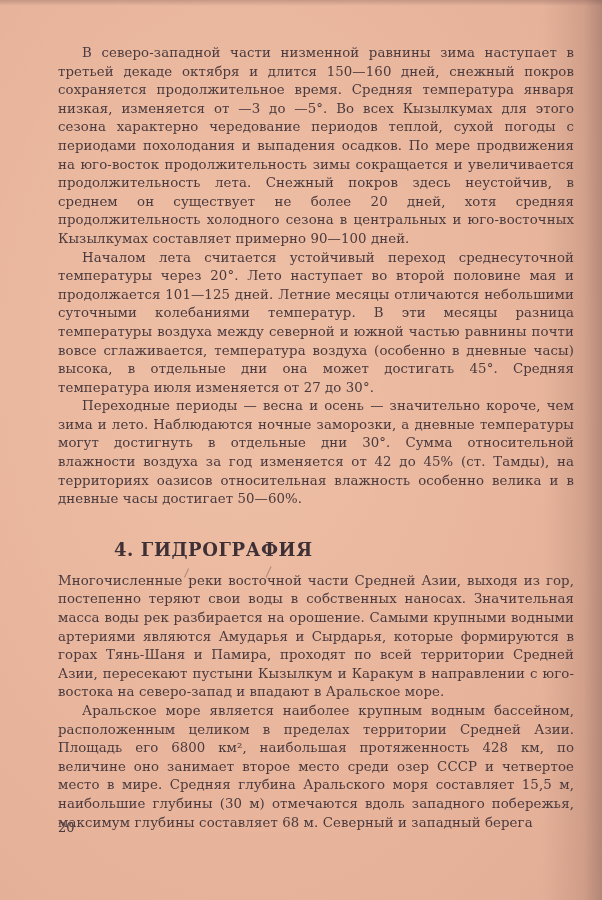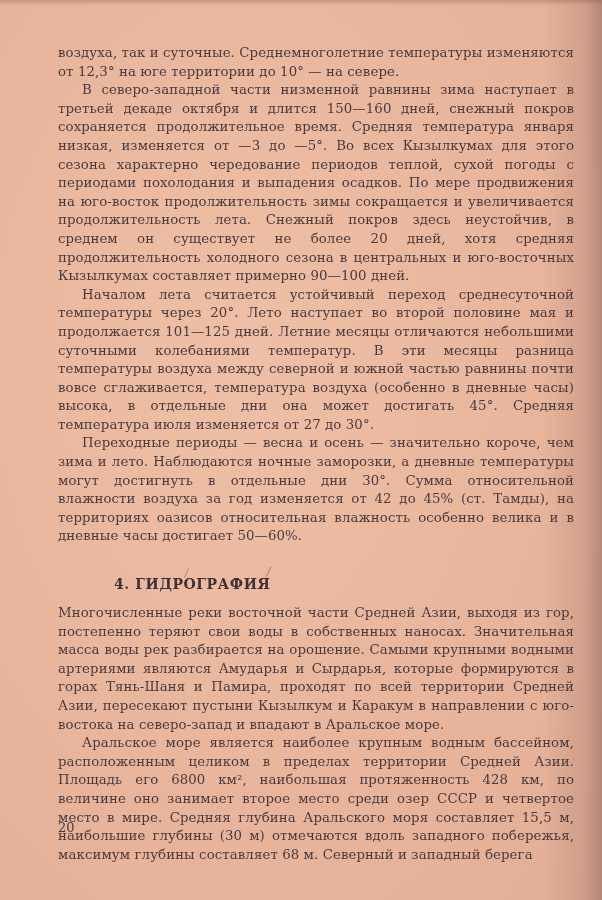--- a/index.html
+++ b/index.html
@@ -39,21 +39,21 @@
       letter-spacing: 0.1px;
       hyphens: auto;
     }
     .text-block p.noindent {
       text-indent: 0;
     }
     .section-heading {
       margin: 30px 0 12px 56px;
       font-family: "DejaVu Serif", "Liberation Serif", serif;
       font-weight: bold;
-      font-size: 14px;
+      font-size: 18px;
       letter-spacing: 0.6px;
       color: #3f3035;
     }
     .page-number {
       position: absolute;
       left: 58px;
       top: 820px;
       font-size: 13px;
       color: #4a3a3e;
     }
@@ -63,21 +63,20 @@
       background: rgba(80,60,60,0.4);
       transform: rotate(25deg);
     }
   </style>
 </head>
 <body>
 
 <div class="page">
   <div class="content">
     <div class="text-block">
-      <p class="noindent">воздуха, так и суточные. Среднемноголетние температуры изменяются от 12,3° на юге территории до 10° — на севере.</p>
       <p>В северо-западной части низменной равнины зима наступает в третьей декаде октября и длится 150—160 дней, снежный покров сохраняется продолжительное время. Средняя температура января низкая, изменяется от —3 до —5°. Во всех Кызылкумах для этого сезона характерно чередование периодов теплой, сухой погоды с периодами похолодания и выпадения осадков. По мере продвижения на юго-восток продолжительность зимы сокращается и увеличивается продолжительность лета. Снежный покров здесь неустойчив, в среднем он существует не более 20 дней, хотя средняя продолжительность холодного сезона в центральных и юго-восточных Кызылкумах составляет примерно 90—100 дней.</p>
       <p>Началом лета считается устойчивый переход среднесуточной температуры через 20°. Лето наступает во второй половине мая и продолжается 101—125 дней. Летние месяцы отличаются небольшими суточными колебаниями температур. В эти месяцы разница температуры воздуха между северной и южной частью равнины почти вовсе сглаживается, температура воздуха (особенно в дневные часы) высока, в отдельные дни она может достигать 45°. Средняя температура июля изменяется от 27 до 30°.</p>
       <p>Переходные периоды — весна и осень — значительно короче, чем зима и лето. Наблюдаются ночные заморозки, а дневные температуры могут достигнуть в отдельные дни 30°. Сумма относительной влажности воздуха за год изменяется от 42 до 45% (ст. Тамды), на территориях оазисов относительная влажность особенно велика и в дневные часы достигает 50—60%.</p>
     </div>
 
     <div class="section-heading">4. ГИДРОГРАФИЯ</div>
 
     <div class="text-block">
       <p class="noindent">Многочисленные реки восточной части Средней Азии, выходя из гор, постепенно теряют свои воды в собственных наносах. Значительная масса воды рек разбирается на орошение. Самыми крупными водными артериями являются Амударья и Сырдарья, которые формируются в горах Тянь-Шаня и Памира, проходят по всей территории Средней Азии, пересекают пустыни Кызылкум и Каракум в направлении с юго-востока на северо-запад и впадают в Аральское море.</p>
       <p>Аральское море является наиболее крупным водным бассейном, расположенным целиком в пределах территории Средней Азии. Площадь его 6800 км², наибольшая протяженность 428 км, по величине оно занимает второе место среди озер СССР и четвертое место в мире. Средняя глубина Аральского моря составляет 15,5 м, наибольшие глубины (30 м) отмечаются вдоль западного побережья, максимум глубины составляет 68 м. Северный и западный берега</p>

